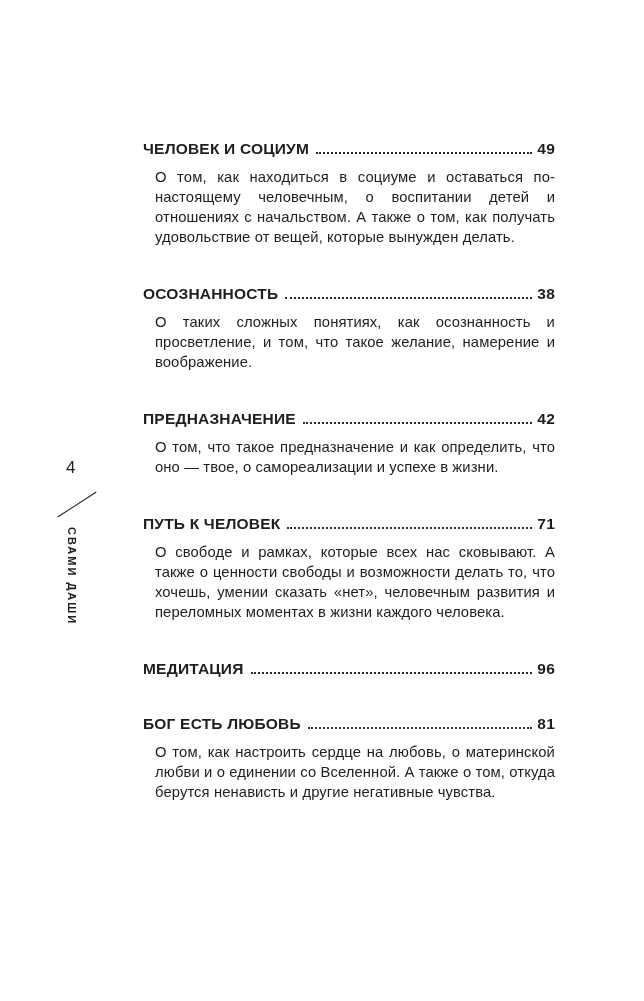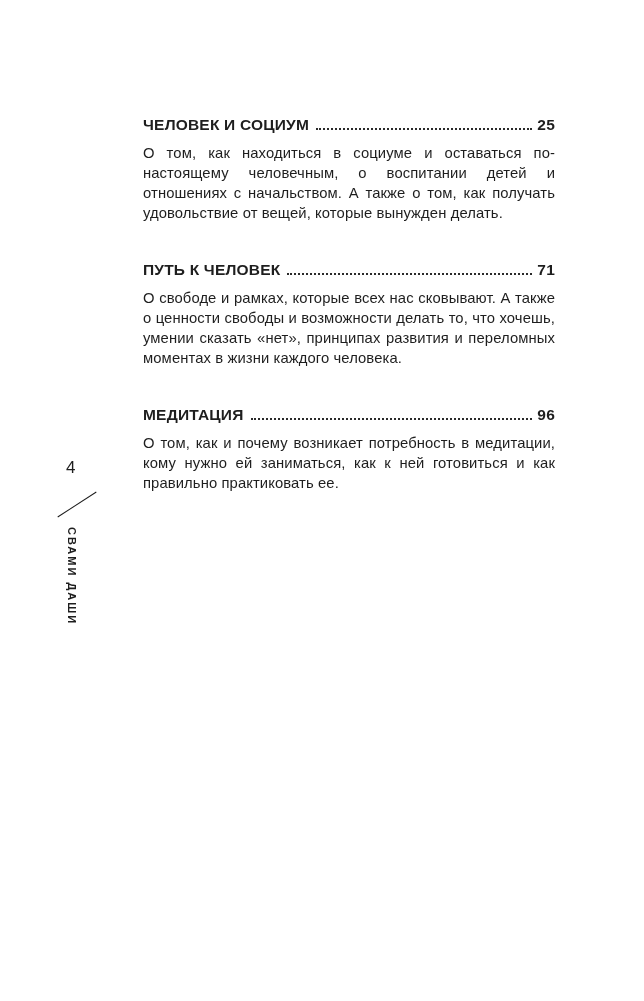--- a/index.html
+++ b/index.html
@@ -45,42 +45,42 @@
     font-size: 11px;
     font-weight: bold;
     letter-spacing: 2px;
     white-space: nowrap;
   }
 
   
   .content {
     position: absolute;
     left: 143px;
-    top: 116px;
+    top: 140px;
     width: 412px;
   }
   .entry + .entry { margin-top: 38px; }
   .entry-head {
     display: flex;
     align-items: flex-end;
     font-weight: bold;
     font-size: 15.5px;
     letter-spacing: 0.2px;
     line-height: 1.1;
   }
   .title { white-space: nowrap; }
   .leader {
     flex: 1 1 auto;
     border-bottom: 2px dotted #2a2a2a;
     margin: 0 5px 3px 7px;
     min-width: 20px;
   }
   .pagenum { white-space: nowrap; }
   .desc {
-    margin: 10px 0 0 0;
+    margin: 10px 0 0 12px;
     font-size: 14.8px;
     line-height: 20px;
     text-align: justify;
     letter-spacing: 0.1px;
   }
 </style>
 </head>
 <body>
 
 <div class="page">
@@ -88,40 +88,63 @@
   <div class="folio">4</div>
   <div class="slash"></div>
   <div class="margin-label">СВАМИ ДАШИ</div>
 
   <div class="content">
 
     <div class="entry">
       <div class="entry-head">
         <span class="title">ЧЕЛОВЕК И СОЦИУМ</span>
         <span class="leader"></span>
-        <span class="pagenum">25</span>
+        <span class="pagenum">49</span>
       </div>
       <p class="desc">О том, как находиться в социуме и оставаться по-настоящему человечным, о воспитании детей и отношениях с начальством. А также о том, как получать удовольствие от вещей, которые вынужден делать.</p>
     </div>
 
+    <div class="entry">
+      <div class="entry-head">
+        <span class="title">ОСОЗНАННОСТЬ</span>
+        <span class="leader"></span>
+        <span class="pagenum">38</span>
+      </div>
+      <p class="desc">О таких сложных понятиях, как осознанность и просветление, и том, что такое желание, намерение и воображение.</p>
+    </div>
 
+    <div class="entry">
+      <div class="entry-head">
+        <span class="title">ПРЕДНАЗНАЧЕНИЕ</span>
+        <span class="leader"></span>
+        <span class="pagenum">42</span>
+      </div>
+      <p class="desc">О том, что такое предназначение и как определить, что оно — твое, о самореализации и успехе в жизни.</p>
+    </div>
 
     <div class="entry">
       <div class="entry-head">
         <span class="title">ПУТЬ К ЧЕЛОВЕК</span>
         <span class="leader"></span>
         <span class="pagenum">71</span>
       </div>
-      <p class="desc">О свободе и рамках, которые всех нас сковывают. А также о ценности свободы и возможности делать то, что хочешь, умении сказать «нет», принципах развития и переломных моментах в жизни каждого человека.</p>
+      <p class="desc">О свободе и рамках, которые всех нас сковывают. А также о ценности свободы и возможности делать то, что хочешь, умении сказать «нет», человечным развития и переломных моментах в жизни каждого человека.</p>
     </div>
 
     <div class="entry">
       <div class="entry-head">
         <span class="title">МЕДИТАЦИЯ</span>
         <span class="leader"></span>
         <span class="pagenum">96</span>
       </div>
-      <p class="desc">О том, как и почему возникает потребность в медитации, кому нужно ей заниматься, как к ней готовиться и как правильно практиковать ее.</p>
     </div>
 
+    <div class="entry">
+      <div class="entry-head">
+        <span class="title">БОГ ЕСТЬ ЛЮБОВЬ</span>
+        <span class="leader"></span>
+        <span class="pagenum">81</span>
+      </div>
+      <p class="desc">О том, как настроить сердце на любовь, о материнской любви и о единении со Вселенной. А также о том, откуда берутся ненависть и другие негативные чувства.</p>
+    </div>
 
   </div>
 </div>
 
 </body></html>

